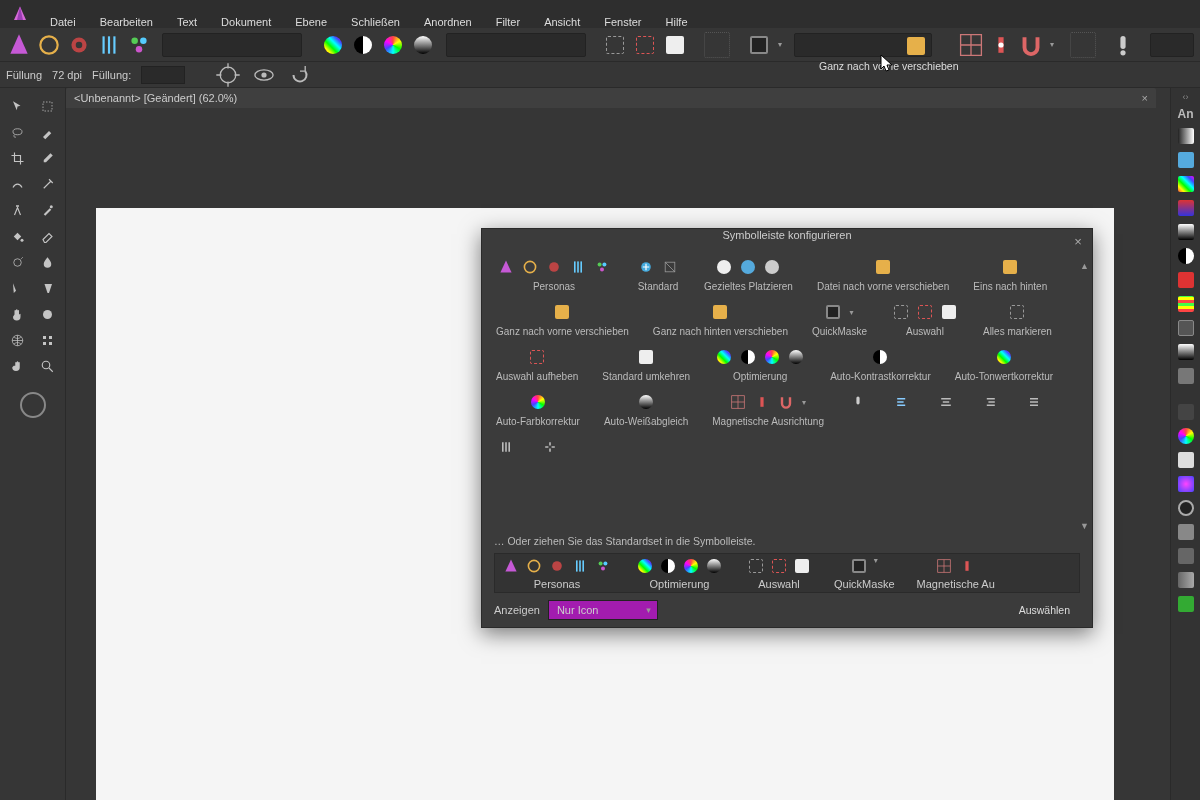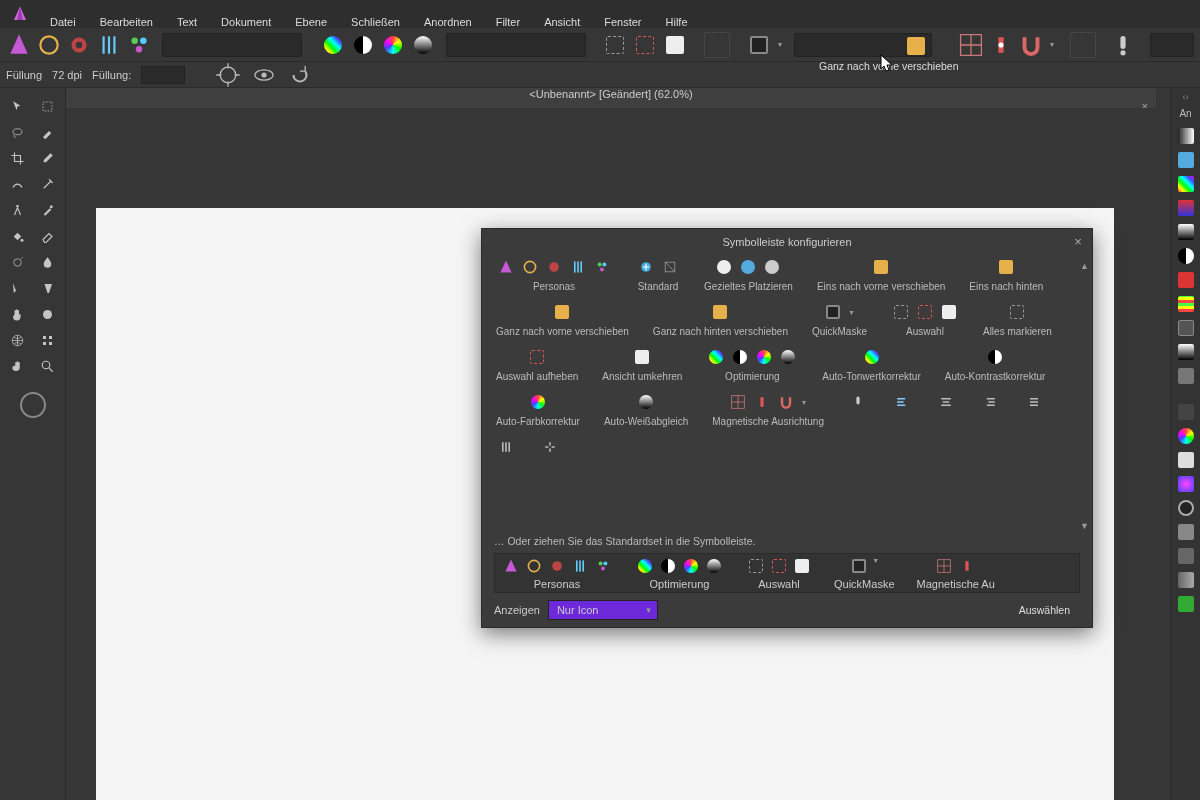--- a/index.html
+++ b/index.html
@@ -16,61 +16,61 @@
 .tb-btn { width:26px; height:26px; display:flex; align-items:center; justify-content:center; cursor:default; border-radius:2px; }
 .tb-field { height:24px; background:#2a2a2a; border:1px solid #222; border-radius:2px; }
 .icon-sq { width:18px; height:18px; border-radius:2px; }
 
 
 .ctxbar { height:26px; background:#363636; display:flex; align-items:center; padding:0 6px; gap:10px; border-bottom:1px solid #2a2a2a; font-size:11px; color:#bbb; }
 .ctxbar .box { height:18px; background:#2a2a2a; border:1px solid #222; width:44px; }
 
 
 .tabstrip { position:absolute; left:66px; right:30px; top:88px; height:20px; display:flex; align-items:center; }
-.doctab { background:#3f3f3f; height:20px; padding:0 8px; display:flex; align-items:center; font-size:10px; color:#ccc; border-radius:2px 2px 0 0;flex-direction:column; }
+.doctab { background:#3f3f3f; height:20px; padding:0 8px; display:flex; align-items:center; font-size:10px; color:#ccc; border-radius:2px 2px 0 0; }
 .doctab .x { margin-left:auto; }
 
 
 .toolbox { position:absolute; left:0; top:88px; bottom:0; width:66px; background:#363636; border-right:1px solid #2a2a2a; padding:6px 4px; }
 .toolbox .row { display:flex; gap:2px; margin-bottom:2px; }
 .tool { width:28px; height:24px; display:flex; align-items:center; justify-content:center; cursor:default; border-radius:2px; }
 .tool svg { width:15px; height:15px; opacity:.85; }
 .swatch-circle { width:26px; height:26px; border:2px solid #888; border-radius:50%; margin:14px auto 0; background:#363636; }
 
 
 .studio { position:absolute; right:0; top:88px; bottom:0; width:30px; background:#333; border-left:1px solid #2a2a2a; display:flex; flex-direction:column; align-items:center; padding-top:4px; gap:4px; }
-.studio .tablabel { font-size:10px; color:#bbb; height:16px; line-height:16px; }
+.studio .tablabel { font-size:12px; color:#bbb; height:16px; line-height:16px;font-weight:bold; }
 .studio .sicon { width:20px; height:20px; display:flex; align-items:center; justify-content:center; cursor:default; }
 .sbox { width:16px; height:16px; border-radius:2px; }
 
 
 .canvas-outer { position:absolute; left:66px; right:30px; top:108px; bottom:0; background:#363636; }
 .canvas { position:absolute; left:30px; top:100px; width:1018px; height:620px; background:#f5f5f5; }
 
 
 .dialog { position:absolute; left:481px; top:228px; width:612px; height:400px; background:#3b3b3b; border:1px solid #2a2a2a; box-shadow:0 6px 20px rgba(0,0,0,.5); display:flex; flex-direction:column; }
-.dialog .titlebar { height:26px; display:flex; align-items:center; justify-content:center; position:relative; font-size:11px; color:#ddd; }
+.dialog .titlebar { height:26px; display:flex; align-items:flex-start; justify-content:center; position:relative; font-size:11px; color:#ddd; }
 .dialog .titlebar .close { position:absolute; right:6px; top:4px; width:16px; height:16px; cursor:default; display:flex; align-items:center; justify-content:center; font-size:13px; color:#aaa; }
 .dialog .hint { padding:4px 12px 8px; font-size:10.5px; color:#bbb; }
 .dialog .scroll { flex:1; overflow:hidden; padding:0 10px 4px; position:relative; }
 .gallery { display:flex; flex-wrap:wrap; gap:6px 16px; align-content:flex-start; }
 .item { display:flex; flex-direction:column; align-items:center; gap:4px; padding:2px 4px; }
 .item .icons { display:flex; gap:4px; align-items:center; }
 .ib { width:20px; height:20px; display:flex; align-items:center; justify-content:center; }
 .ib svg { width:16px; height:16px; }
 .item .lbl { font-size:10px; color:#bbb; text-align:center; white-space:nowrap; }
 .arrow-v { position:absolute; right:3px; font-size:9px; color:#999; }
 
 .dialog .hint2 { padding:2px 12px 6px; font-size:10.5px; color:#bbb; }
 .defaultset { margin:0 12px; height:40px; background:#333; border:1px solid #2a2a2a; display:flex; align-items:center; padding:0 6px; gap:22px; overflow:hidden; }
 .ds-item { display:flex; flex-direction:column; align-items:center; gap:2px; }
 .ds-item .icons { display:flex; gap:3px; }
 
 .dialog .footer { height:34px; display:flex; align-items:center; padding:0 12px; gap:8px; }
-.dialog .footer .dd { height:20px; background:#6d28d9; border:1px solid #222; padding:0 22px 0 8px; display:flex; align-items:center; font-size:10.5px; position:relative; min-width:110px; }
+.dialog .footer .dd { height:20px; background:#a21caf; border:1px solid #222; padding:0 22px 0 8px; display:flex; align-items:center; font-size:10.5px; position:relative; min-width:110px; }
 .dialog .footer .dd::after { content:"▾"; position:absolute; right:6px; font-size:9px; color:#999; }
 .dialog .footer .btn { margin-left:auto; height:20px; padding:0 10px; display:flex; align-items:center; font-size:10.5px; color:#ddd; }
 
 
 .tooltip { position:absolute; left:815px; top:58px; font-size:10.5px; color:#ddd; background:transparent; padding:2px 4px; white-space:nowrap; }
 .cursor { position:absolute; left:880px; top:54px; width:14px; height:20px; }
 
 
 .grad-rainbow { background:linear-gradient(45deg,#f44,#ff0,#0f0,#0ff,#44f,#f0f); }
 .grad-bw { background:linear-gradient(90deg,#000 50%,#fff 50%); }
@@ -532,21 +532,21 @@
           </div>
         <span class="lbl">Gezieltes Platzieren</span>
       </div>
 
       <div class="item">
           <div class="icons">
             <span class="ib">
               <span class="icon-sq folder" style="width:14px;height:14px"></span>
             </span>
           </div>
-          <span class="lbl">Eins nach vorne verschieben</span>
+          <span class="lbl">Datei nach vorne verschieben</span>
         </div>
       <div class="item">
           <div class="icons">
             <span class="ib">
               <span class="icon-sq folder" style="width:14px;height:14px"></span>
             </span>
           </div>
           <span class="lbl">Eins nach hinten</span>
         </div>
       <div class="item">
@@ -604,21 +604,21 @@
             </span>
           </div>
           <span class="lbl">Auswahl aufheben</span>
         </div>
       <div class="item">
           <div class="icons">
             <span class="ib">
               <span class="icon-sq" style="width:14px;height:14px;background:#eee"></span>
             </span>
           </div>
-          <span class="lbl">Ansicht umkehren</span>
+          <span class="lbl">Standard umkehren</span>
         </div>
       <div class="item">
           <div class="icons">
             <span class="ib">
               <span class="icon-sq grad-rainbow" style="width:14px;height:14px;border-radius:50%"></span>
             </span>
             <span class="ib">
               <span class="icon-sq grad-bw" style="width:14px;height:14px;border-radius:50%"></span>
             </span>
             <span class="ib">
@@ -627,32 +627,32 @@
             <span class="ib">
               <span class="icon-sq grad-gray" style="width:14px;height:14px;border-radius:50%"></span>
             </span>
           </div>
           <span class="lbl">Optimierung</span>
         </div>
 
       <div class="item">
           <div class="icons">
             <span class="ib">
+              <span class="icon-sq grad-bw" style="width:14px;height:14px;border-radius:50%"></span>
+            </span>
+          </div>
+          <span class="lbl">Auto-Kontrastkorrektur</span>
+        </div>
+      <div class="item">
+          <div class="icons">
+            <span class="ib">
               <span class="icon-sq grad-rainbow" style="width:14px;height:14px;border-radius:50%"></span>
             </span>
           </div>
           <span class="lbl">Auto-Tonwertkorrektur</span>
-        </div>
-      <div class="item">
-          <div class="icons">
-            <span class="ib">
-              <span class="icon-sq grad-bw" style="width:14px;height:14px;border-radius:50%"></span>
-            </span>
-          </div>
-          <span class="lbl">Auto-Kontrastkorrektur</span>
         </div>
       <div class="item">
           <div class="icons">
             <span class="ib">
               <span class="icon-sq" style="width:14px;height:14px;background:conic-gradient(#f44,#ff0,#0f0,#0ff,#44f,#f0f,#f44);border-radius:50%"></span>
             </span>
           </div>
           <span class="lbl">Auto-Farbkorrektur</span>
         </div>
       <div class="item">

